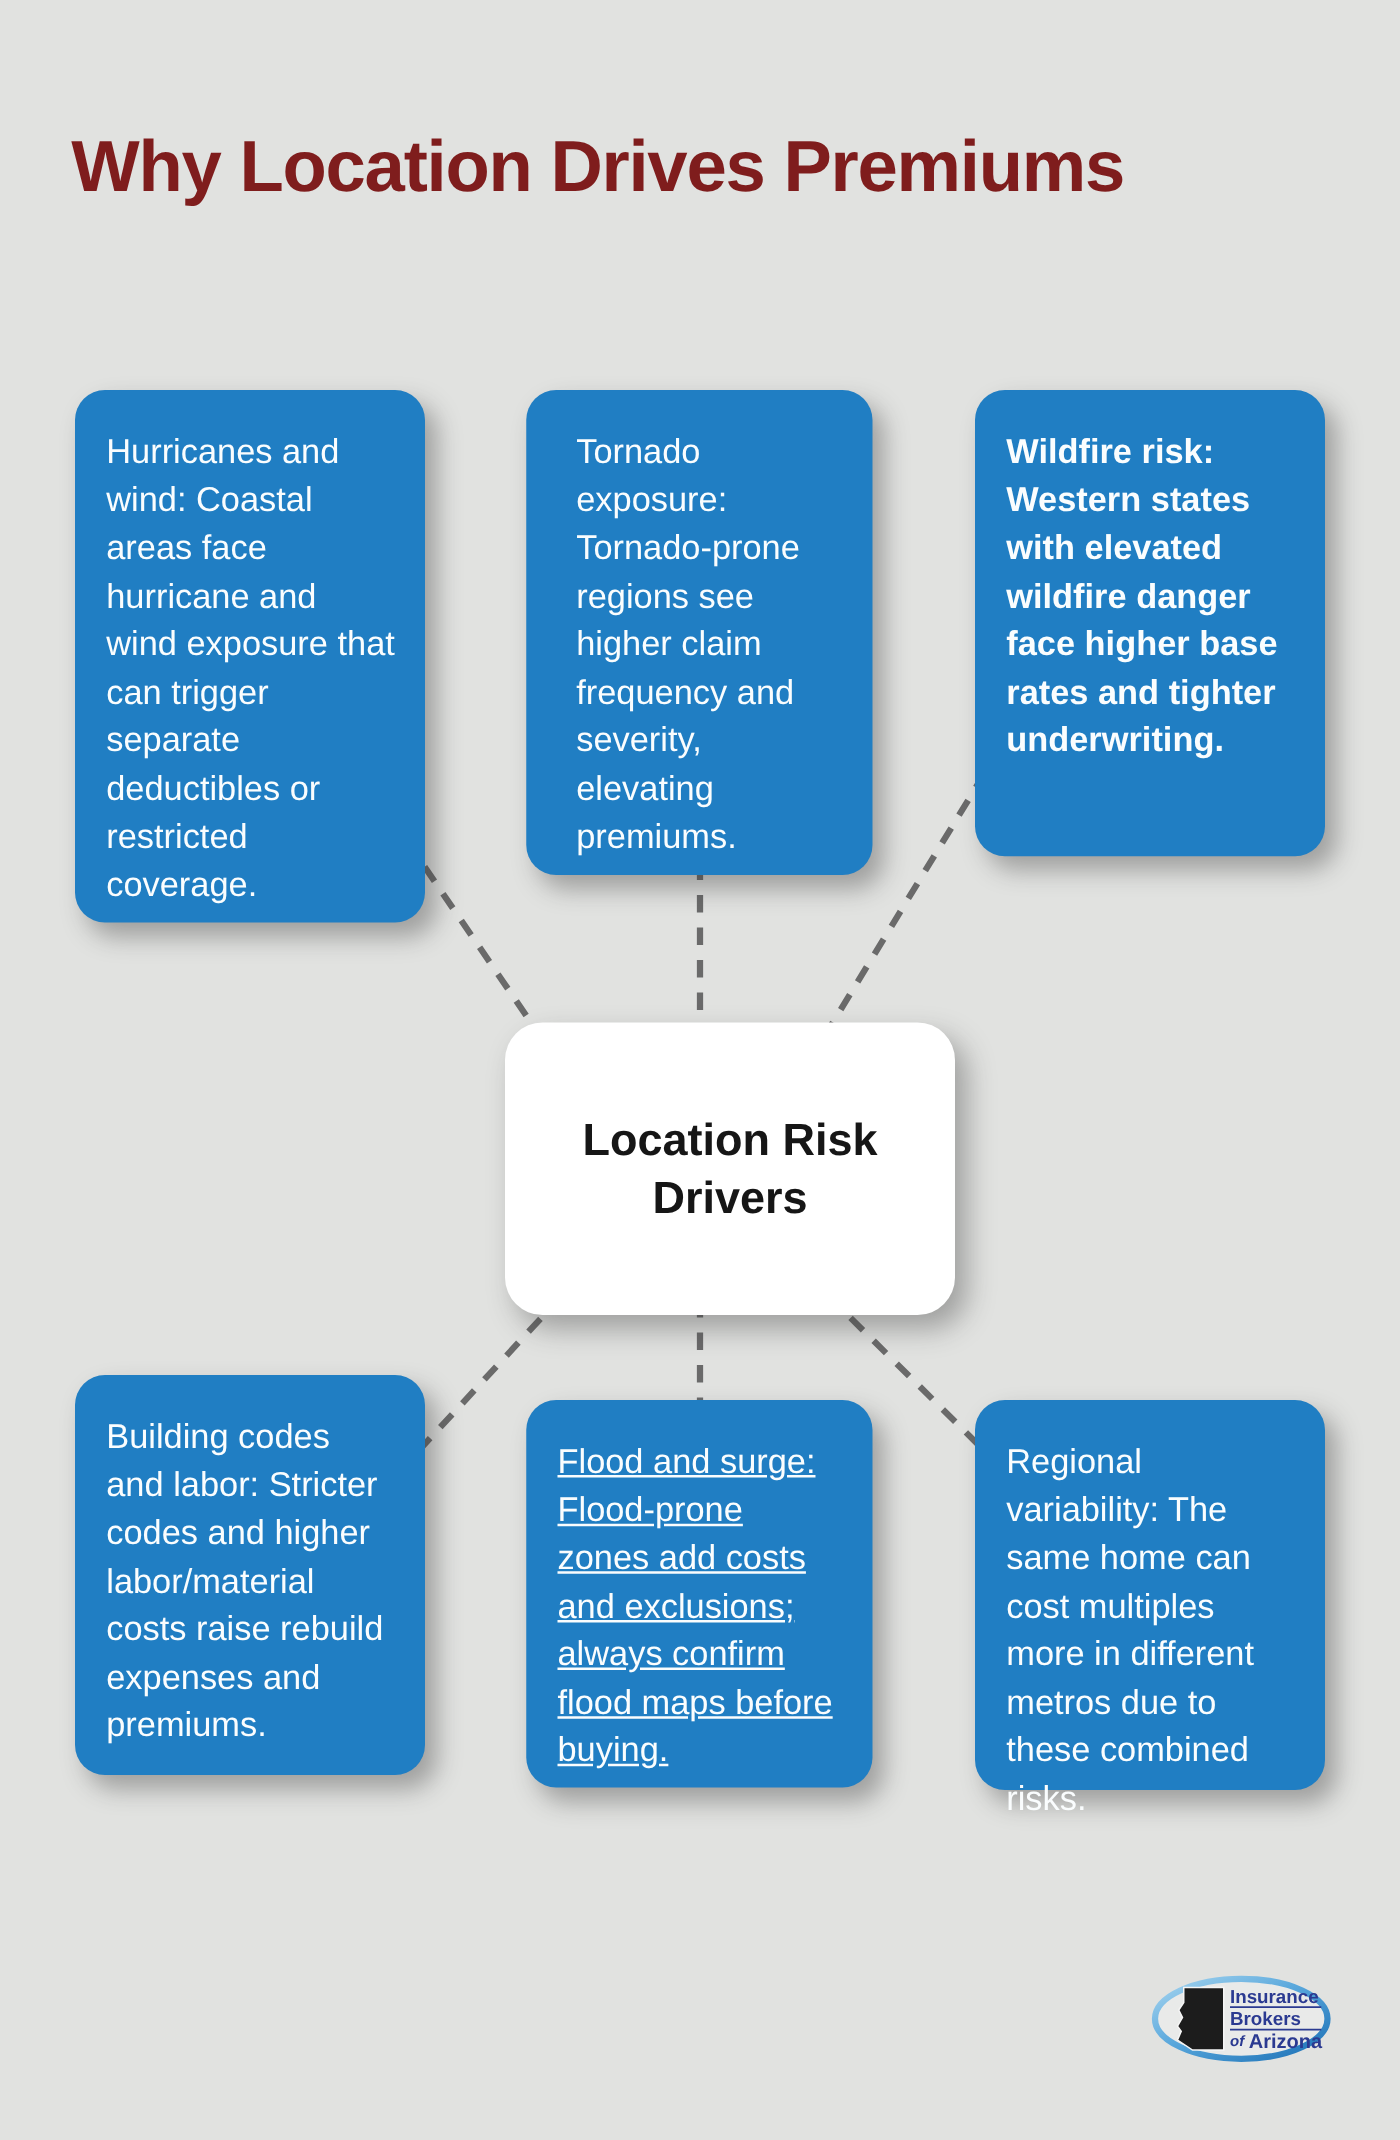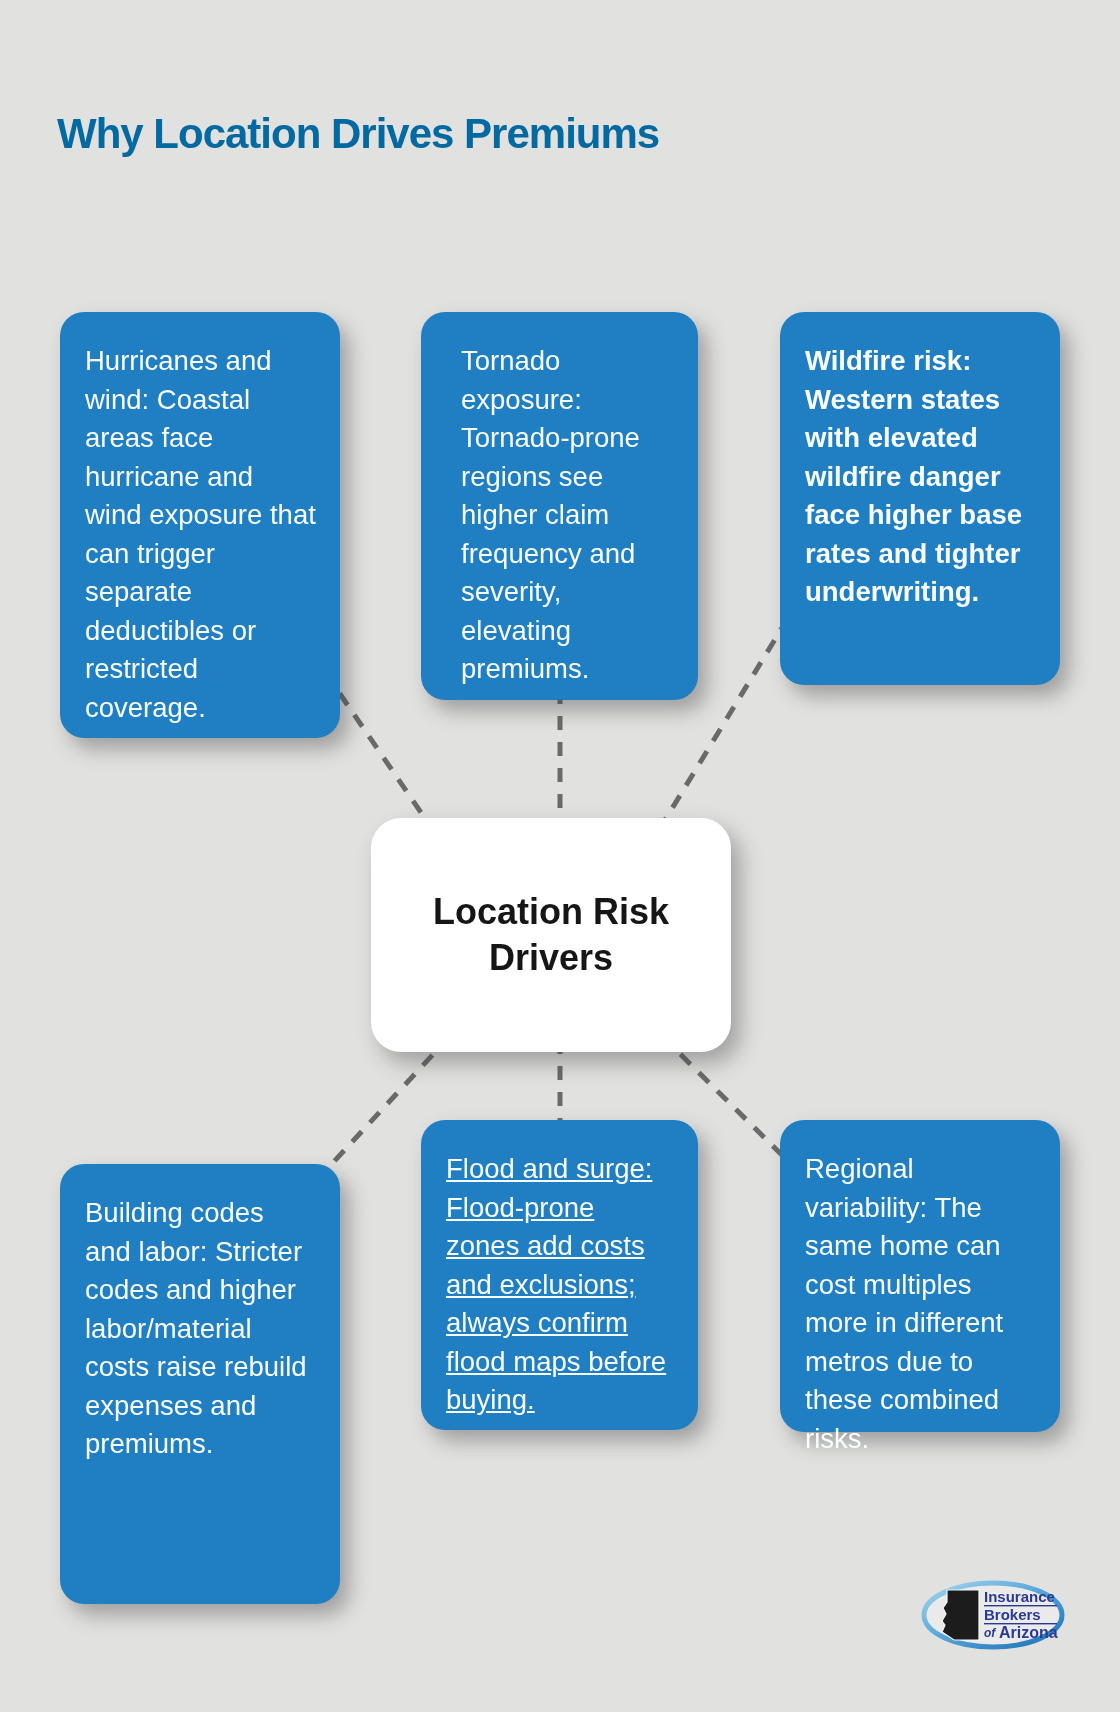--- a/index.html
+++ b/index.html
@@ -3,22 +3,22 @@
 <meta charset="utf-8">
 <style>
   html,body{margin:0;padding:0;}
   body{
     width:1120px;height:1712px;position:relative;overflow:hidden;
     background:#e1e2e0;
     font-family:"Liberation Sans","DejaVu Sans",sans-serif;
   }
   .page-title{
     position:absolute;left:57px;top:99px;width:1010px;
-    font-size:42px;font-weight:bold;letter-spacing:-1px;
-    color:#0369a1;line-height:70px;
+    font-size:58px;font-weight:bold;letter-spacing:-1px;
+    color:#7f1d1d;line-height:70px;
   }
   .connector-svg{position:absolute;left:0;top:0;z-index:1;}
   .connector{stroke:#6a6a6a;stroke-width:5;stroke-dasharray:14 12;fill:none;}
   .node{
     position:absolute;z-index:2;background:#207ec3;border-radius:24px;
     box-shadow:9px 11px 20px rgba(60,60,60,0.40);
     color:#fafdfe;font-size:27.5px;line-height:38.5px;
     padding:30px 24px 0 25px;box-sizing:border-box;
   }
   .center-node{
@@ -50,25 +50,25 @@
 </div>
 
 <div class="node" style="left:421px;top:312px;width:277px;height:388px;padding-left:40px;">
   <span>Tornado exposure: Tornado-prone regions see higher claim frequency and severity, elevating premiums.</span>
 </div>
 
 <div class="node" style="left:780px;top:312px;width:280px;height:373px;font-weight:bold;">
   <span>Wildfire risk: Western states with elevated wildfire danger face higher base rates and tighter underwriting.</span>
 </div>
 
-<div class="center-node" style="left:371px;top:818px;width:360px;height:234px;">
+<div class="center-node" style="left:404px;top:818px;width:360px;height:234px;">
   <span>Location Risk Drivers</span>
 </div>
 
-<div class="node" style="left:60px;top:1164px;width:280px;height:440px;">
+<div class="node" style="left:60px;top:1100px;width:280px;height:320px;">
   <span>Building codes and labor: Stricter codes and higher labor/material costs raise rebuild expenses and premiums.</span>
 </div>
 
 <div class="node" style="left:421px;top:1120px;width:277px;height:310px;text-decoration:underline;">
   <span>Flood and surge: Flood-prone zones add costs and exclusions; always confirm flood maps before buying.</span>
 </div>
 
 <div class="node" style="left:780px;top:1120px;width:280px;height:312px;">
   <span>Regional variability: The same home can cost multiples more in different metros due to these combined risks.</span>
 </div>

